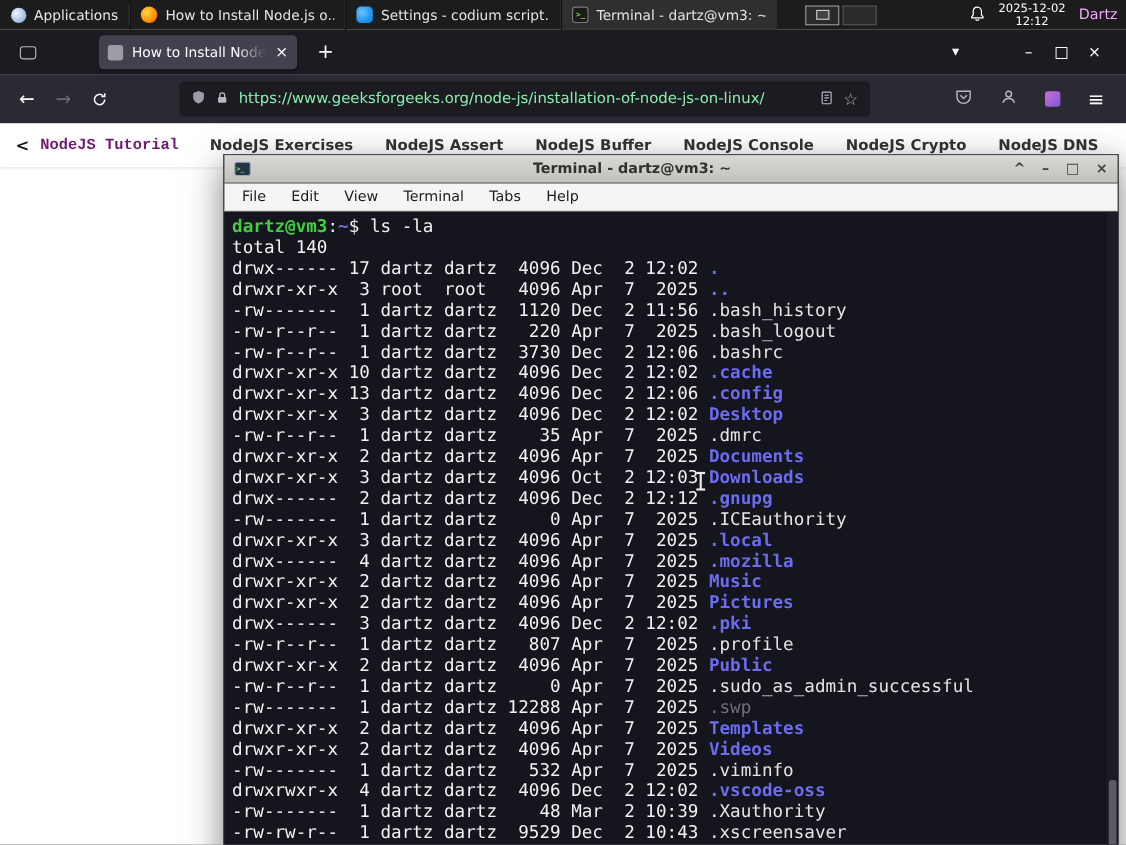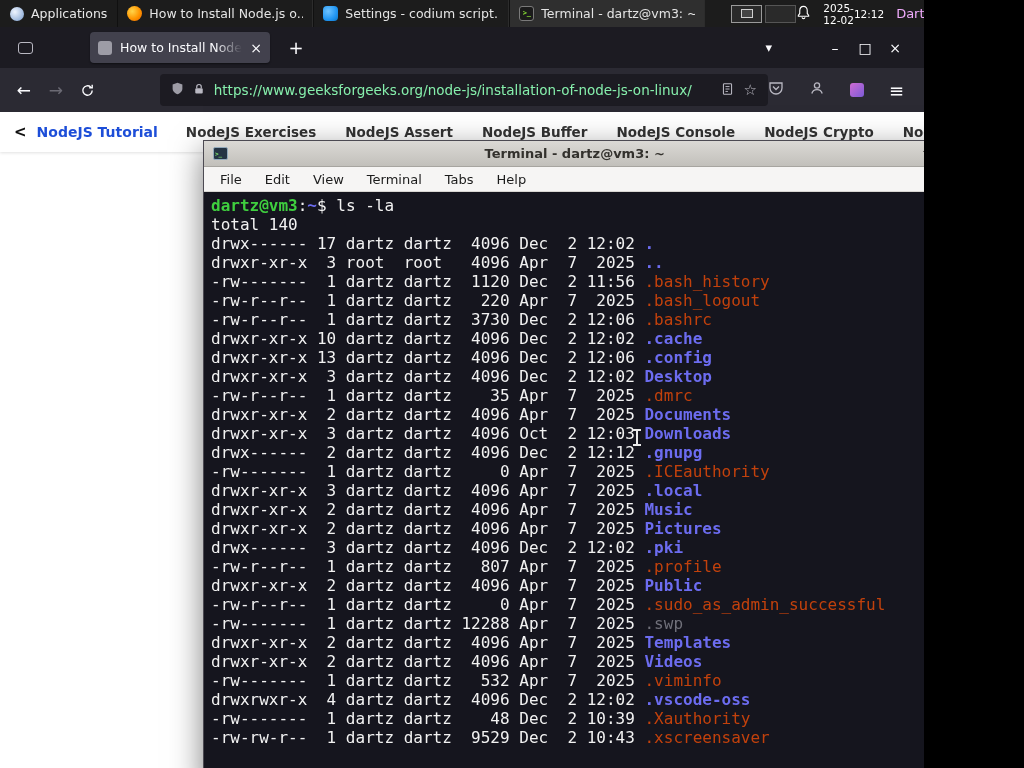--- a/index.html
+++ b/index.html
@@ -1,40 +1,40 @@
 <!DOCTYPE html>
 <html style="--prompt-green: #3fcf3f; --dir-blue: #6c6cf0; --gfg-green: #2f8d46; --dim: #70707a;"><head>
 <meta charset="utf-8">
 <style>
   :root{
     --prompt-green:#3fcf3f; --dir-blue:#6c6cf0; --gfg-green:#2f8d46; --dim:#70707a;
   }
   *{box-sizing:border-box;margin:0;padding:0;}
   body{margin:0;background:#000;font-family:"DejaVu Sans",sans-serif;}
-  #screen{position:relative;width:924px;height:768px;overflow:hidden;background:#fff;}
+  #screen{position:relative;width:1024px;height:768px;overflow:hidden;background:#fff;}
 
   
   .panel{position:absolute;top:0;left:0;right:0;height:27px;background:#1c1c1c;display:flex;align-items:center;color:#e8e8e8;font-size:12.5px;z-index:50;}
   .apps{display:flex;align-items:center;gap:7px;padding:0 10px;height:100%;cursor:default;}
   .apps-icon{width:14px;height:14px;border-radius:50%;background:radial-gradient(circle at 35% 35%,#eef4ff,#9db8dd 70%,#5c7aa6);flex:none;}
   .psep{width:1px;height:19px;background:#3a3a3a;}
   .tasks{display:flex;height:100%;}
   .task{display:flex;align-items:center;gap:7px;width:196px;height:100%;padding:0 9px;border-left:1px solid #101010;border-right:1px solid #2c2c2c;overflow:hidden;}
   .task.active{background:#2f2f2f;}
   .ttext{white-space:nowrap;overflow:hidden;color:#e4e4e4;}
   .ticon{width:15px;height:15px;flex:none;}
   .ticon.firefox{border-radius:50%;background:radial-gradient(circle at 35% 35%,#ffd54a,#ff9500 55%,#e66000);}
   .ticon.codium{border-radius:4px;background:radial-gradient(circle at 35% 35%,#6fc3ff,#2196f3 60%,#0d74c4);}
   .ticon.terminal{border-radius:3px;background:#1b1b1b;border:1px solid #7a7a7a;color:#8ae234;font:700 7px/12px "DejaVu Sans Mono",monospace;text-align:center;}
   .pager{display:flex;gap:3px;margin-left:26px;}
   .wscell{width:31px;height:18px;border:1px solid #9a9a9a;background:#2a2a2a;display:flex;align-items:center;justify-content:center;}
   .wscell.dimcell{border-color:#555;}
   .miniwin{width:12px;height:9px;border:1px solid #cfcfcf;background:#444;}
   .panel-right{margin-left:auto;display:flex;align-items:center;gap:12px;padding-right:8px;}
-  .clock{display:flex;flex-direction:row;align-items:center;font-size:10.5px;line-height:12px;color:#fff;justify-content:center;}
+  .clock{display:flex;flex-direction:column;align-items:center;font-size:10.5px;line-height:12px;color:#fff;justify-content:center;}
   .puser{font-size:13px;color:#f0abfc;}
 
   
   .tabbar{position:absolute;top:27px;left:0;right:0;height:41px;background:#1c1b22;display:flex;align-items:center;z-index:10;}
   .ffview{width:26px;height:26px;margin:0 6px 0 12px;display:flex;align-items:center;justify-content:center;}
   .ffview-glyph{width:15px;height:12px;border:1.5px solid #b9b8c2;border-radius:3px;}
   .tab{margin-left:46px;width:180px;height:31px;background:#42414d;border-radius:4px;display:flex;align-items:center;gap:8px;padding:0 8px;color:#fbfbfe;font-size:12.5px;box-shadow:0 1px 2px rgba(0,0,0,.45);}
   .favicon{width:14px;height:14px;border-radius:3px;background:#9d9ca6;flex:none;}
   .tabtitle{flex:1;white-space:nowrap;overflow:hidden;-webkit-mask-image:linear-gradient(90deg,#000 78%,transparent);mask-image:linear-gradient(90deg,#000 78%,transparent);}
   .tabclose{font-size:14px;line-height:1;}
@@ -51,36 +51,36 @@
   .urltext{flex:1;font-size:13.5px;color:#86efac;white-space:nowrap;overflow:hidden;}
   .navbar-right{margin-left:auto;display:flex;align-items:center;gap:25px;padding-right:12px;}
   .star{font-size:15px;color:#b9b8c2;}
   .extsquare{width:14px;height:14px;border-radius:3px;background:linear-gradient(135deg,#d06bd4,#7b5bd6);}
   .hamburger{font-size:18px;color:#fbfbfe;}
 
   
   .page{position:absolute;top:112px;left:0;right:0;bottom:0;background:#fff;z-index:1;}
   .gfgnav{height:40px;background:#fff;display:flex;align-items:center;padding:0 10px;box-shadow:0 1px 3px rgba(0,0,0,.12);font-size:13.5px;color:#333;}
   .backchev{font-weight:700;font-size:15px;color:#111;margin:0 10px 0 4px;}
-  .tutorial{font-weight:700;font-size:14px;color:#1d4ed8;margin-right:28px;white-space:nowrap;}
+  .tutorial{font-weight:700;font-size:14px;color:#701a75;margin-right:28px;white-space:nowrap;font-family:Liberation Mono, monospace;}
   .navitem{margin-right:29px;white-space:nowrap;font-weight:bold;}
   .gfgright{margin-left:auto;display:flex;align-items:center;gap:15px;padding-right:16px;}
   .fwdchev{width:25px;height:25px;border-radius:50%;background:#fff;box-shadow:0 1px 4px rgba(0,0,0,.3);display:flex;align-items:center;justify-content:center;font-weight:700;color:#222;font-size:13px;}
 
   
   .term{position:absolute;left:203px;top:140px;width:814px;height:645px;background:#15151e;border:1px solid #4c4a52;box-shadow:0 10px 30px rgba(0,0,0,.5);z-index:20;}
   .titlebar{height:26px;background:linear-gradient(#dbd9d5,#c2c0bb);display:flex;align-items:center;padding:0 9px;border-bottom:1px solid #a7a5a0;}
   .termicon{width:15px;height:13px;background:#253444;border:1px solid #93aabc;border-radius:2px;color:#7ee26b;font:700 6px/11px "DejaVu Sans Mono",monospace;padding-left:1px;flex:none;}
   .tb-title{flex:1;text-align:center;font-weight:700;font-size:13px;color:#33312d;}
   .tb-btns{display:flex;gap:15px;color:#45433f;font-size:13px;font-weight:700;}
   .menubar{height:25px;background:#f6f5f4;display:flex;align-items:center;gap:23px;padding:0 16px;font-size:13px;color:#1b1b1b;border-bottom:1px solid #d8d6d2;}
   .tbody{position:absolute;top:52px;left:0;right:0;bottom:0;background:#15151e;padding:3px 0 0 7px;font-family:"DejaVu Sans Mono",monospace;font-size:16px;line-height:19px;color:#f2f2f2;overflow:hidden;}
   .trow{white-space:pre;}
   .tname.dir{color:var(--dir-blue);font-weight:700;}
-  .tname.file{color:#c2410c;}
+  .tname.file{color:#e5e5e5;}
   .tname.dim{color:var(--dim);}
   .prompt-user{color:var(--prompt-green);font-weight:700;}
   .prompt-path{color:var(--dir-blue);font-weight:700;}
   .track{position:absolute;right:0;top:52px;bottom:0;width:10px;background:#1c1c25;}
   .thumb{position:absolute;right:1px;bottom:3px;width:7px;height:72px;background:#5c5b66;border-radius:3px;}
 
   
   .ibeam{position:absolute;left:636px;top:430px;width:2px;height:15px;background:#eaeaea;z-index:60;}
   .ibeam::before,.ibeam::after{content:"";position:absolute;left:-3px;width:8px;height:2px;background:#eaeaea;}
   .ibeam::before{top:-1px;} .ibeam::after{bottom:-1px;}
@@ -247,32 +247,33 @@
           <div class="trow"><span class="tpre">-rw-r--r--  1 dartz dartz  3730 Dec  2 12:06 </span><span class="tname file">.bashrc</span></div>
           <div class="trow"><span class="tpre">drwxr-xr-x 10 dartz dartz  4096 Dec  2 12:02 </span><span class="tname dir">.cache</span></div>
           <div class="trow"><span class="tpre">drwxr-xr-x 13 dartz dartz  4096 Dec  2 12:06 </span><span class="tname dir">.config</span></div>
           <div class="trow"><span class="tpre">drwxr-xr-x  3 dartz dartz  4096 Dec  2 12:02 </span><span class="tname dir">Desktop</span></div>
           <div class="trow"><span class="tpre">-rw-r--r--  1 dartz dartz    35 Apr  7  2025 </span><span class="tname file">.dmrc</span></div>
           <div class="trow"><span class="tpre">drwxr-xr-x  2 dartz dartz  4096 Apr  7  2025 </span><span class="tname dir">Documents</span></div>
           <div class="trow"><span class="tpre">drwxr-xr-x  3 dartz dartz  4096 Oct  2 12:03 </span><span class="tname dir">Downloads</span></div>
           <div class="trow"><span class="tpre">drwx------  2 dartz dartz  4096 Dec  2 12:12 </span><span class="tname dir">.gnupg</span></div>
           <div class="trow"><span class="tpre">-rw-------  1 dartz dartz     0 Apr  7  2025 </span><span class="tname file">.ICEauthority</span></div>
           <div class="trow"><span class="tpre">drwxr-xr-x  3 dartz dartz  4096 Apr  7  2025 </span><span class="tname dir">.local</span></div>
+          <div class="trow"><span class="tpre">drwx------  4 dartz dartz  4096 Apr  7  2025 </span><span class="tname dir">.mozilla</span></div>
           <div class="trow"><span class="tpre">drwxr-xr-x  2 dartz dartz  4096 Apr  7  2025 </span><span class="tname dir">Music</span></div>
           <div class="trow"><span class="tpre">drwxr-xr-x  2 dartz dartz  4096 Apr  7  2025 </span><span class="tname dir">Pictures</span></div>
           <div class="trow"><span class="tpre">drwx------  3 dartz dartz  4096 Dec  2 12:02 </span><span class="tname dir">.pki</span></div>
           <div class="trow"><span class="tpre">-rw-r--r--  1 dartz dartz   807 Apr  7  2025 </span><span class="tname file">.profile</span></div>
           <div class="trow"><span class="tpre">drwxr-xr-x  2 dartz dartz  4096 Apr  7  2025 </span><span class="tname dir">Public</span></div>
           <div class="trow"><span class="tpre">-rw-r--r--  1 dartz dartz     0 Apr  7  2025 </span><span class="tname file">.sudo_as_admin_successful</span></div>
           <div class="trow"><span class="tpre">-rw-------  1 dartz dartz 12288 Apr  7  2025 </span><span class="tname dim">.swp</span></div>
           <div class="trow"><span class="tpre">drwxr-xr-x  2 dartz dartz  4096 Apr  7  2025 </span><span class="tname dir">Templates</span></div>
           <div class="trow"><span class="tpre">drwxr-xr-x  2 dartz dartz  4096 Apr  7  2025 </span><span class="tname dir">Videos</span></div>
           <div class="trow"><span class="tpre">-rw-------  1 dartz dartz   532 Apr  7  2025 </span><span class="tname file">.viminfo</span></div>
           <div class="trow"><span class="tpre">drwxrwxr-x  4 dartz dartz  4096 Dec  2 12:02 </span><span class="tname dir">.vscode-oss</span></div>
-          <div class="trow"><span class="tpre">-rw-------  1 dartz dartz    48 Dec  2 10:39 </span><span class="tname file">.Xauthority</span></div>
+          <div class="trow"><span class="tpre">-rw-------  1 dartz dartz    48 Mar  2 10:39 </span><span class="tname file">.Xauthority</span></div>
           <div class="trow"><span class="tpre">-rw-rw-r--  1 dartz dartz  9529 Dec  2 10:43 </span><span class="tname file">.xscreensaver</span></div>
         </div>
     </div>
     <div class="track"></div>
     <div class="thumb"></div>
   </div>
 
   <div class="ibeam"></div>
 </div>
 

